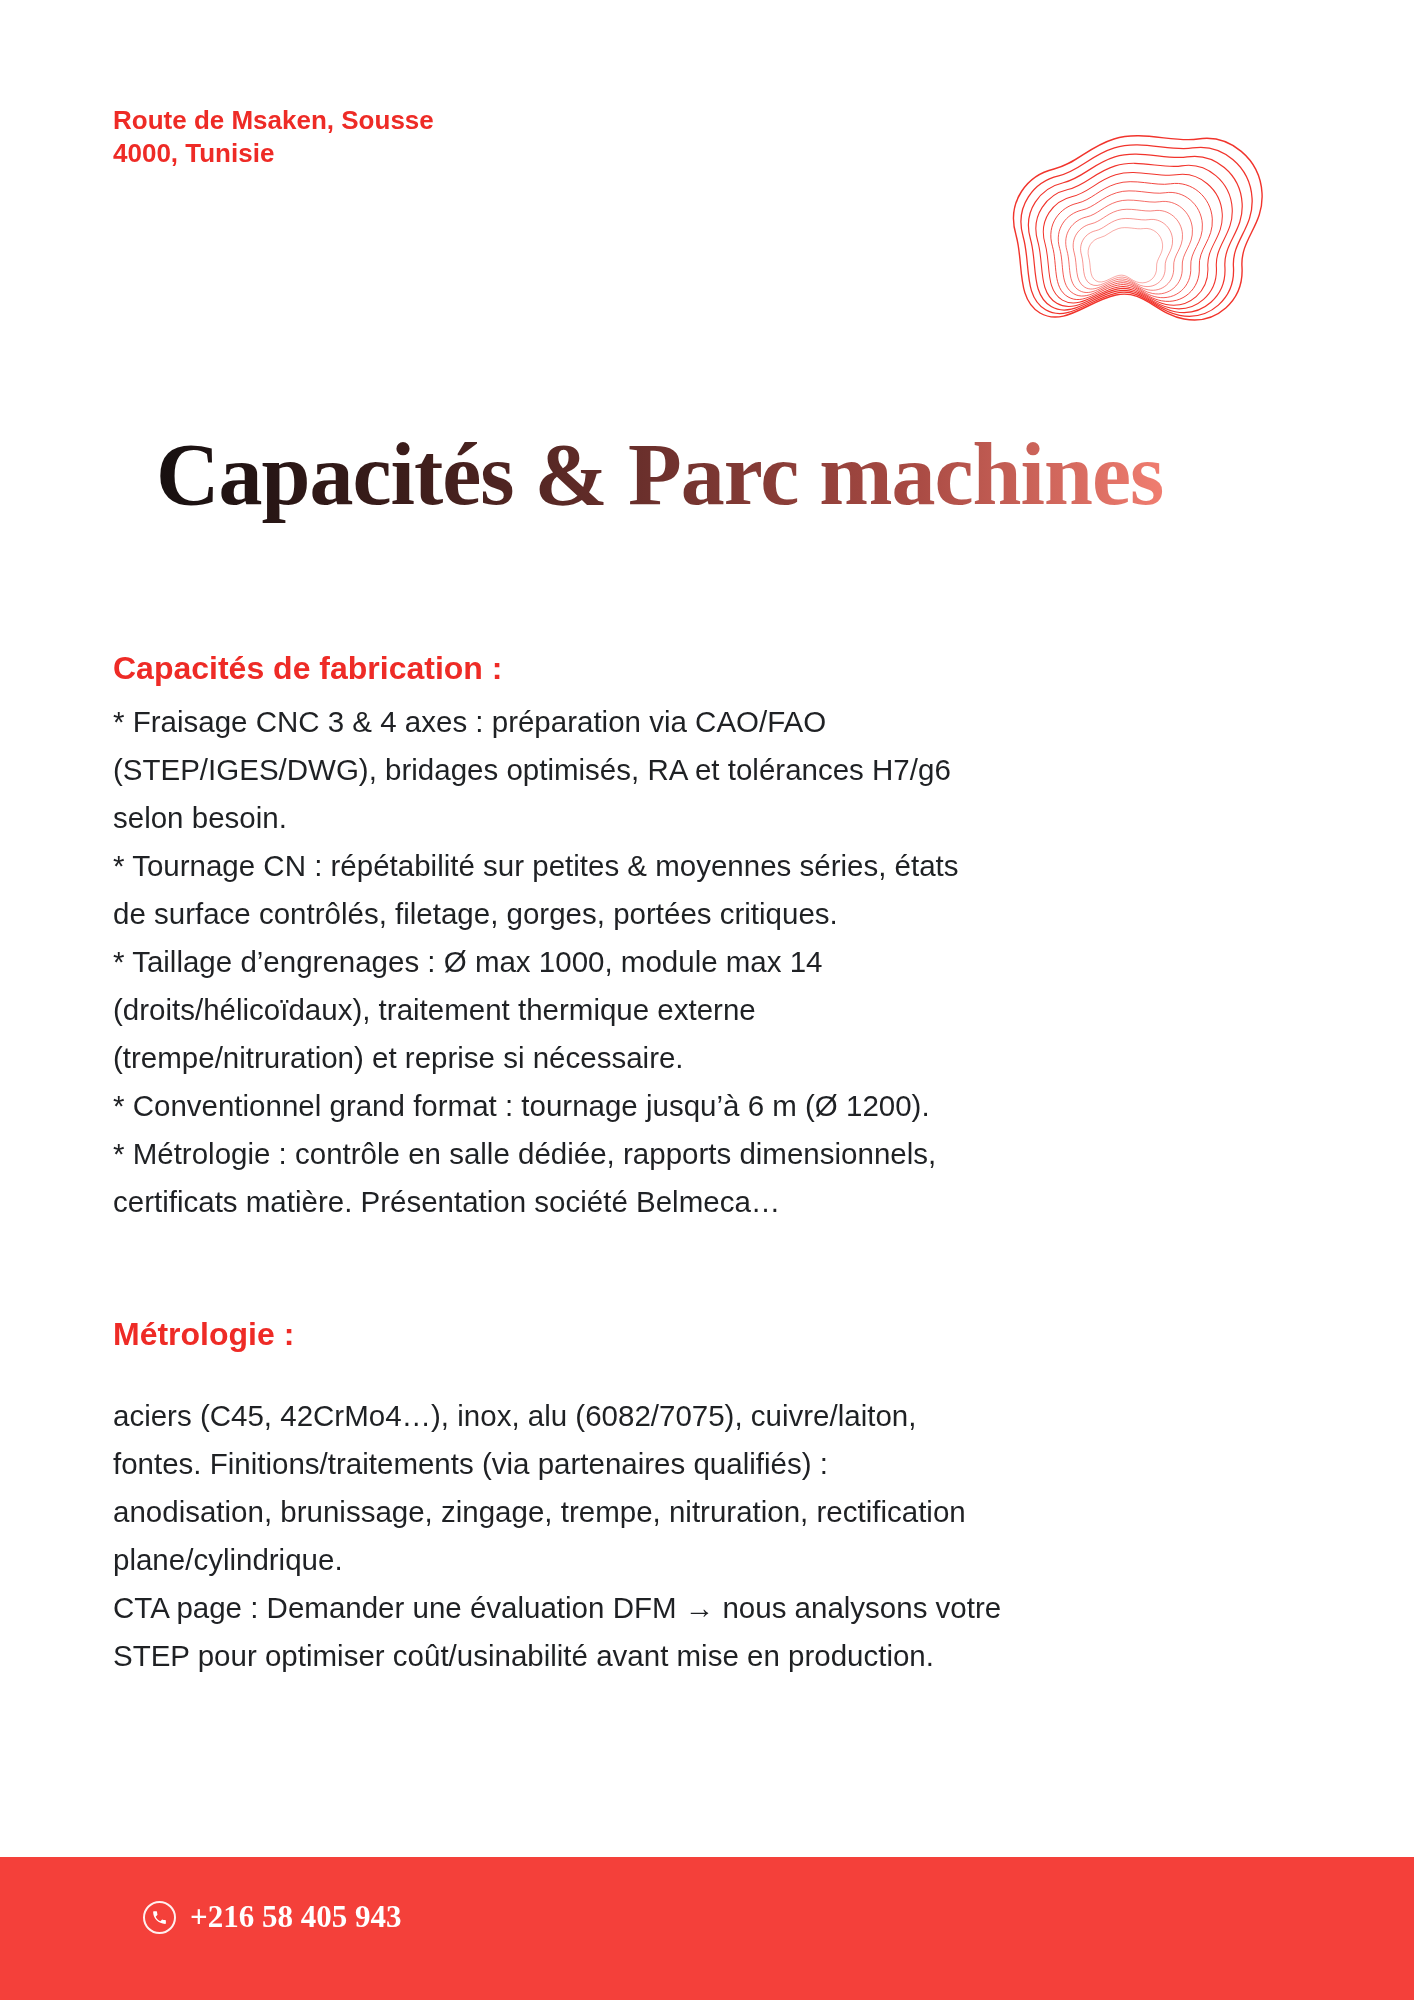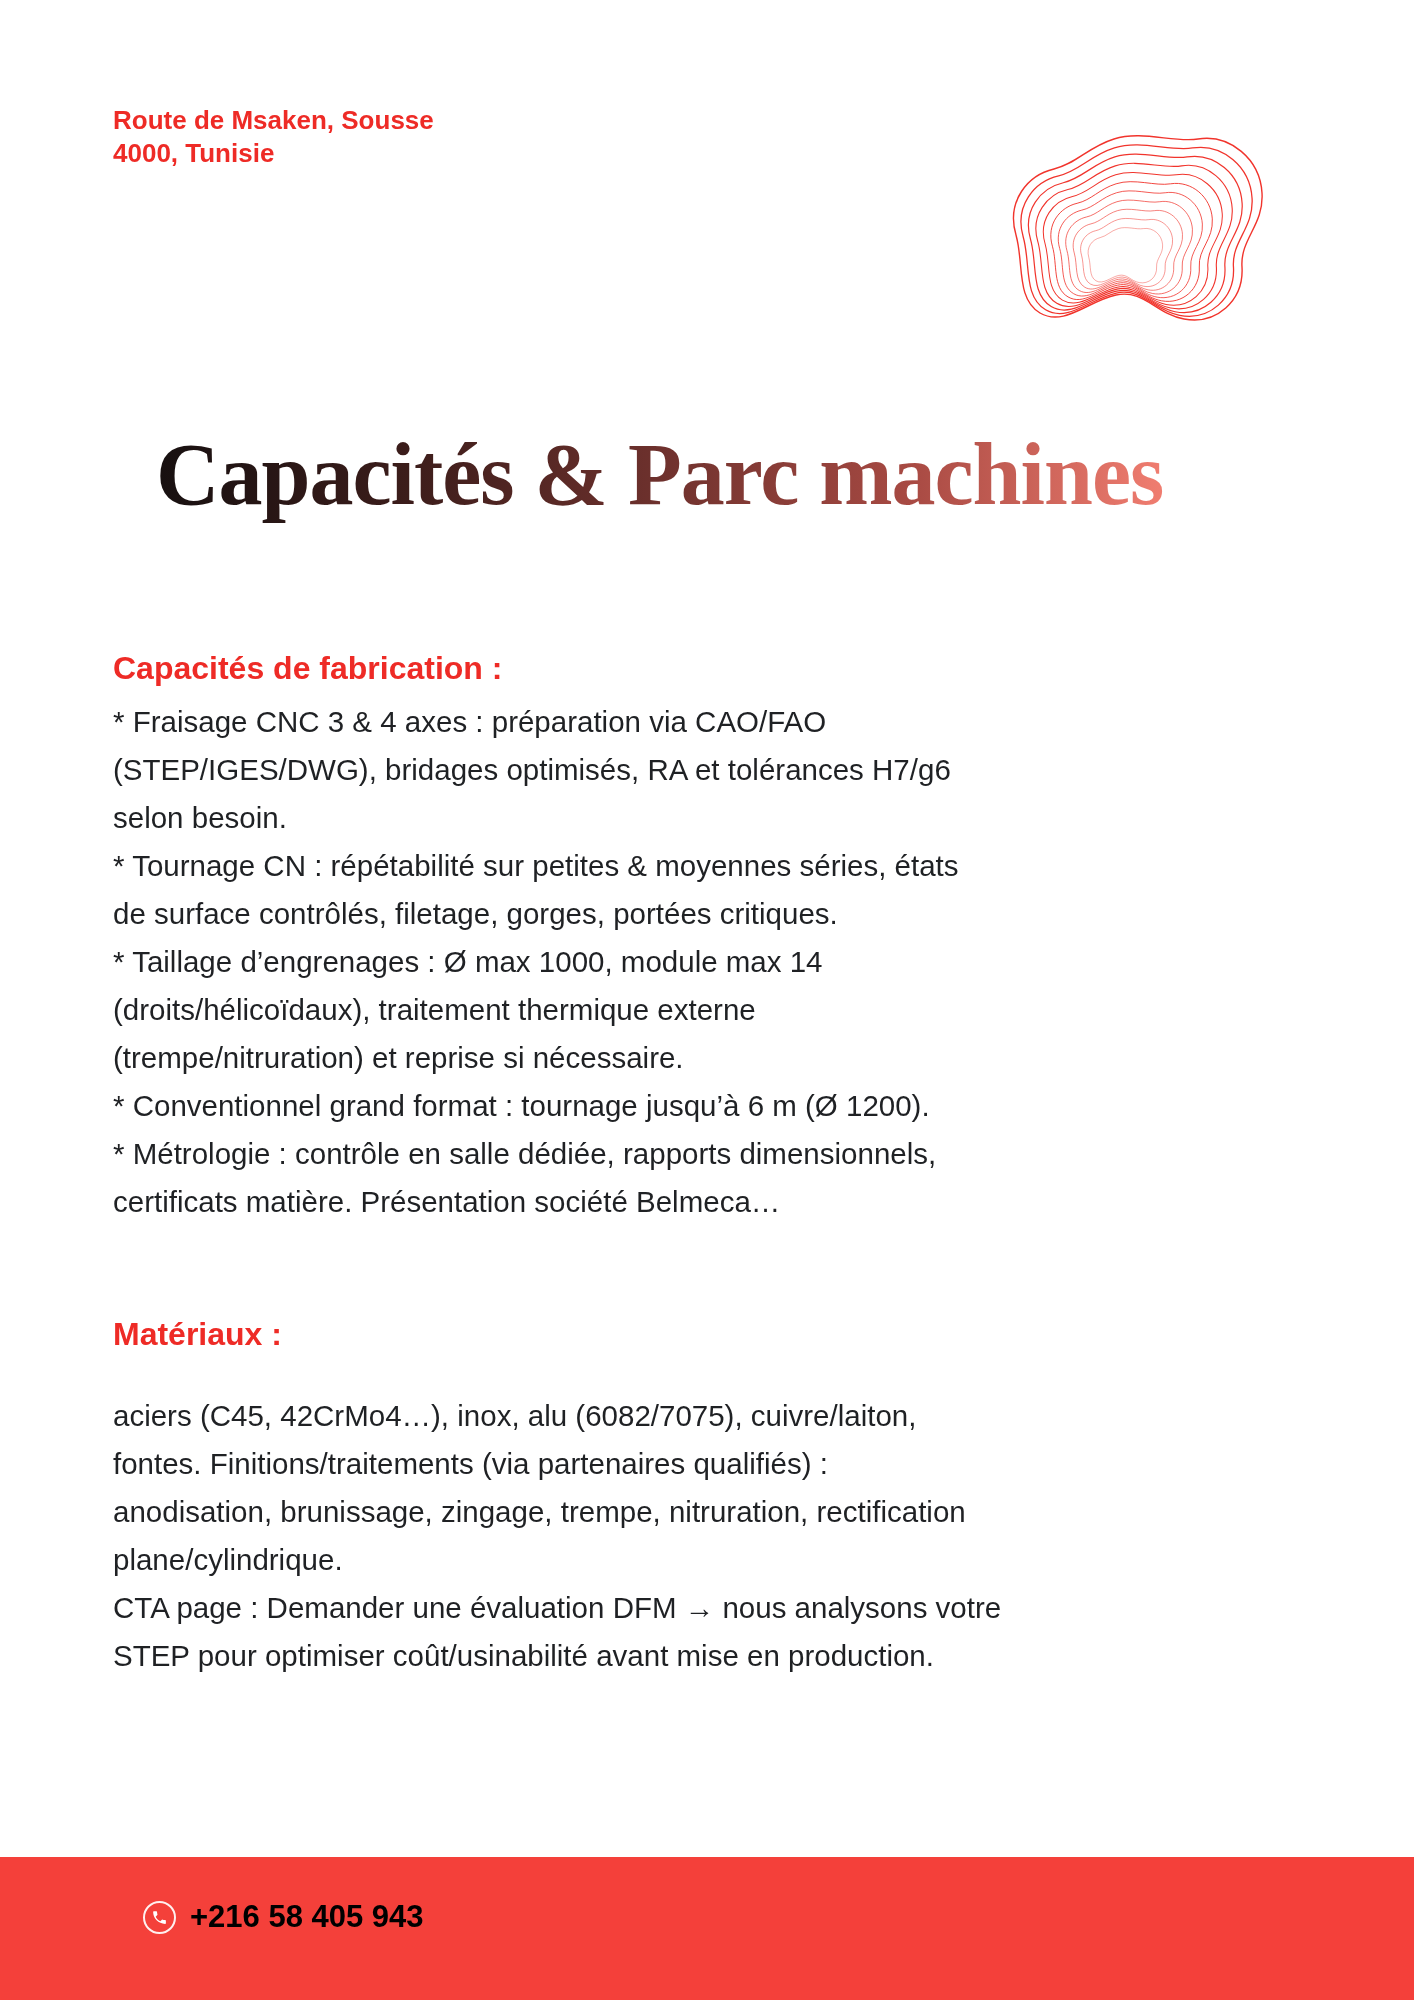--- a/index.html
+++ b/index.html
@@ -44,21 +44,21 @@
   .body-2 { top:1392px; }
 
   
   .footer {
     position:absolute; left:0; top:1857px; width:1414px; height:143px;
     background:#F4403A;
   }
   .contact {
     position:absolute; top:40px; height:40px;
     display:flex; align-items:center; gap:14px;
-    color:#000000; font-size:31px;
+    color:#ffffff; font-size:31px;font-family:Liberation Serif, serif;
   }
   .contact-phone { left:143px; font-weight:700; }
   .contact-email { left:820px; font-weight:400; }
   .icon-circle {
     width:33px; height:33px; border:2px solid rgba(255,255,255,.92);
     border-radius:50%; display:flex; align-items:center; justify-content:center;
     flex:0 0 auto;
   }
   .icon-circle svg { display:block; }
 </style>
@@ -99,21 +99,21 @@
 selon besoin.
 * Tournage CN : répétabilité sur petites &amp; moyennes séries, états
 de surface contrôlés, filetage, gorges, portées critiques.
 * Taillage d’engrenages : Ø max 1000, module max 14
 (droits/hélicoïdaux), traitement thermique externe
 (trempe/nitruration) et reprise si nécessaire.
 * Conventionnel grand format : tournage jusqu’à 6 m (Ø 1200).
 * Métrologie : contrôle en salle dédiée, rapports dimensionnels,
 certificats matière. Présentation société Belmeca…</div>
 
-  <h2 class="section-heading heading-2">Matériaux :</h2>
+  <h2 class="section-heading heading-2">Métrologie :</h2>
   <div class="body-text body-2">aciers (C45, 42CrMo4…), inox, alu (6082/7075), cuivre/laiton,
 fontes. Finitions/traitements (via partenaires qualifiés) :
 anodisation, brunissage, zingage, trempe, nitruration, rectification
 plane/cylindrique.
 CTA page : Demander une évaluation DFM → nous analysons votre
 STEP pour optimiser coût/usinabilité avant mise en production.</div>
 
   <div class="footer">
 
     <div class="contact contact-phone">

